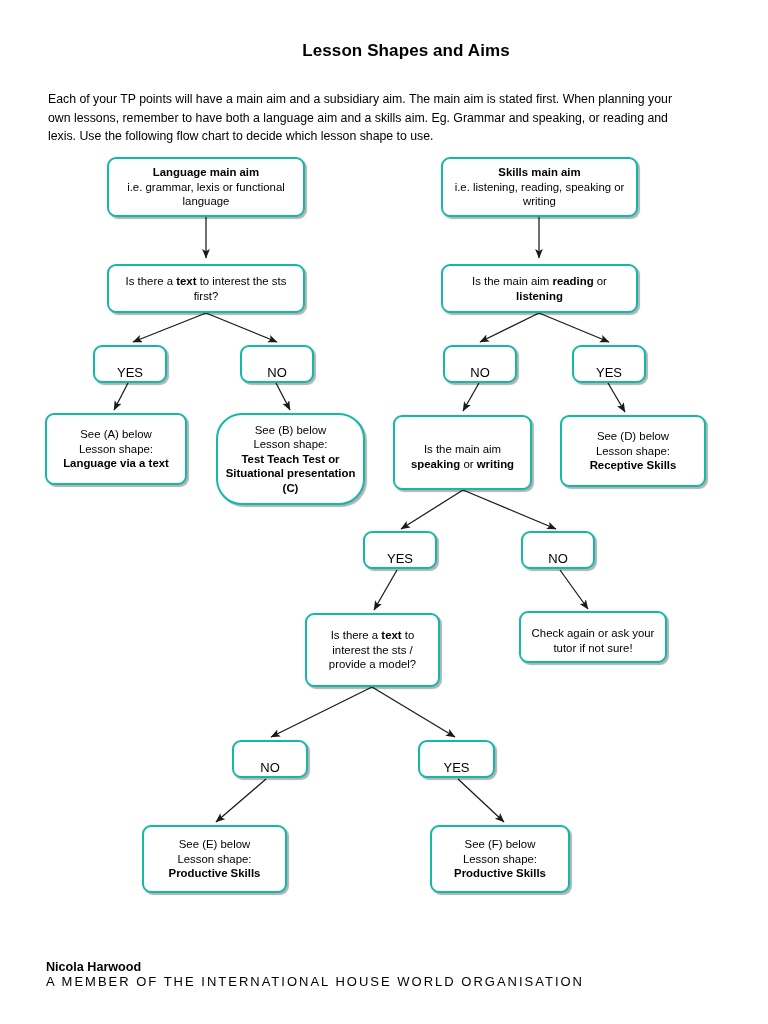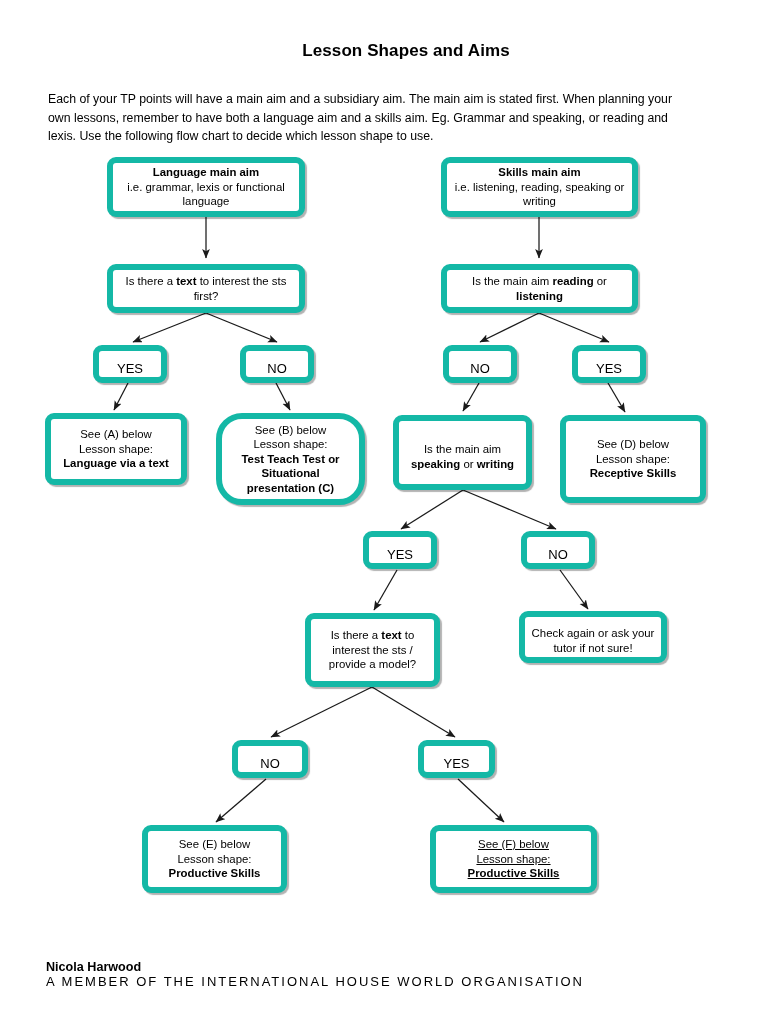--- a/index.html
+++ b/index.html
@@ -23,21 +23,21 @@
     font-size:12.3px;line-height:18.5px;text-align:left;
   }
 
   
   .chart{position:absolute;left:0;top:0;width:768px;height:1024px;}
   .connectors{position:absolute;left:0;top:0;width:768px;height:1024px;}
 
   .node{
     position:absolute;box-sizing:border-box;
     background:#fff;
-    border:6px solid #14b8a6;
+    border:2px solid #14b8a6;
     border-radius:9px;
     box-shadow:2px 2px 1px rgba(0,0,0,0.30);
     display:flex;justify-content:center;
     font-size:11.4px;line-height:14.6px;
     text-align:center;
   }
   .node .inner{padding:0 6px;}
   .node.vtop{align-items:center;}
   .node.vtop .inner{padding-top:8px;}
   .node.vcenter{align-items:center;}
@@ -163,21 +163,21 @@
         <span class="lbl b">Test Teach Test or Situational presentation (C)</span>
       </span>
     </div>
 
     <div class="node vtop" style="left:393px;top:415px;width:139px;height:75px;">
       <span class="inner">
         <span>Is the main aim </span><b>speaking</b><span> or </span><b>writing</b>
       </span>
     </div>
 
-    <div class="node vcenter" style="left:560px;top:415px;width:146px;height:88px;">
+    <div class="node vcenter" style="left:560px;top:415px;width:146px;height:72px;">
       <span class="inner">
         <span class="lbl">See (D) below</span>
         <span class="lbl">Lesson shape:</span>
         <span class="lbl b">Receptive Skills</span>
       </span>
     </div>
 
     <div class="node pill" style="left:363px;top:531px;width:74px;height:38px;">
       <span class="inner">YES</span>
     </div>
@@ -203,21 +203,21 @@
     </div>
 
     <div class="node vcenter" style="left:142px;top:825px;width:145px;height:68px;">
       <span class="inner">
         <span class="lbl">See (E) below</span>
         <span class="lbl">Lesson shape:</span>
         <span class="lbl b">Productive Skills</span>
       </span>
     </div>
 
-    <div class="node vcenter" style="left:430px;top:825px;width:167px;height:68px;text-decoration:underline;">
+    <div class="node vcenter" style="left:430px;top:825px;width:140px;height:68px;">
       <span class="inner">
         <span class="lbl">See (F) below</span>
         <span class="lbl">Lesson shape:</span>
         <span class="lbl b">Productive Skills</span>
       </span>
     </div>
 
   </div>
 
   <div class="footer">

